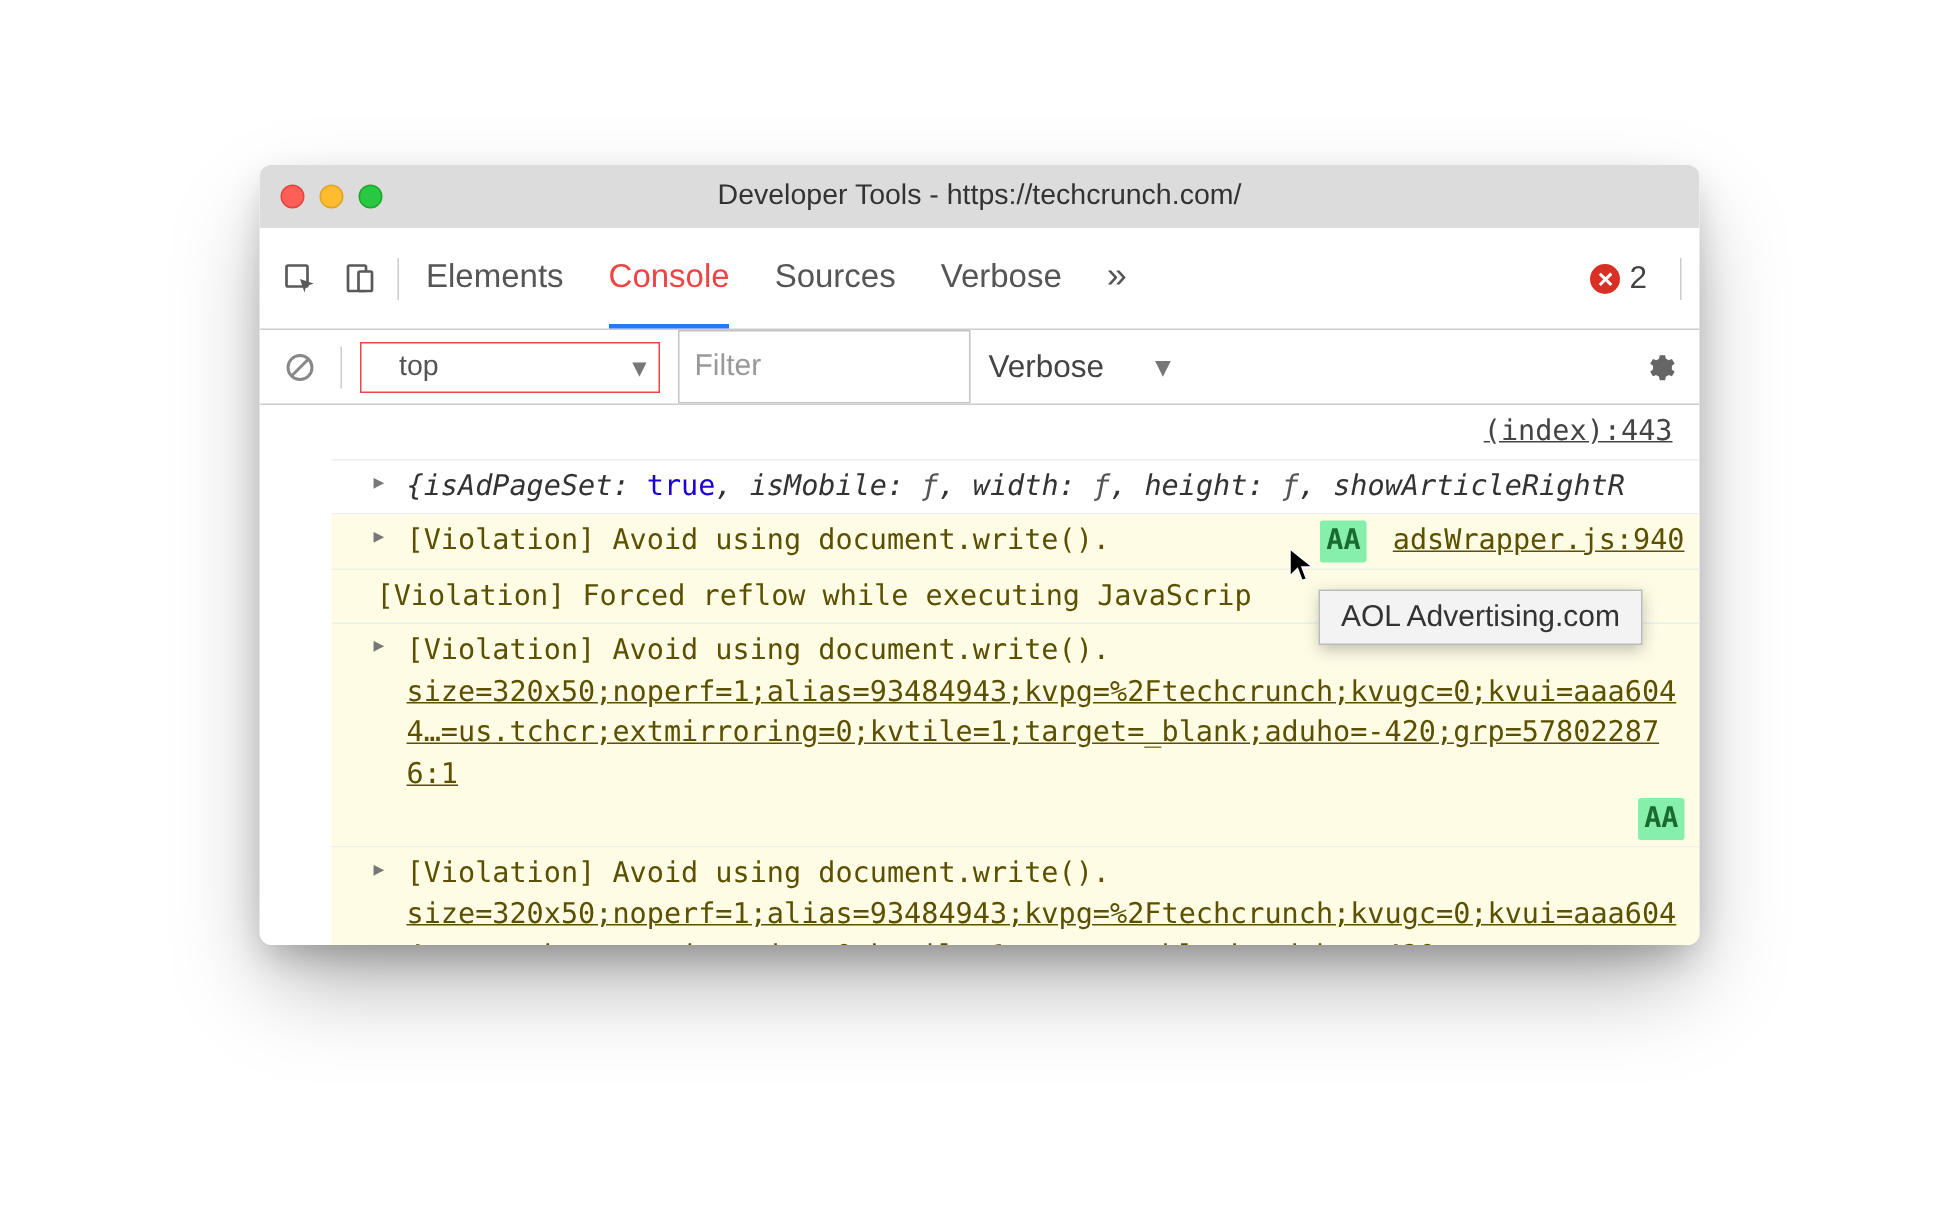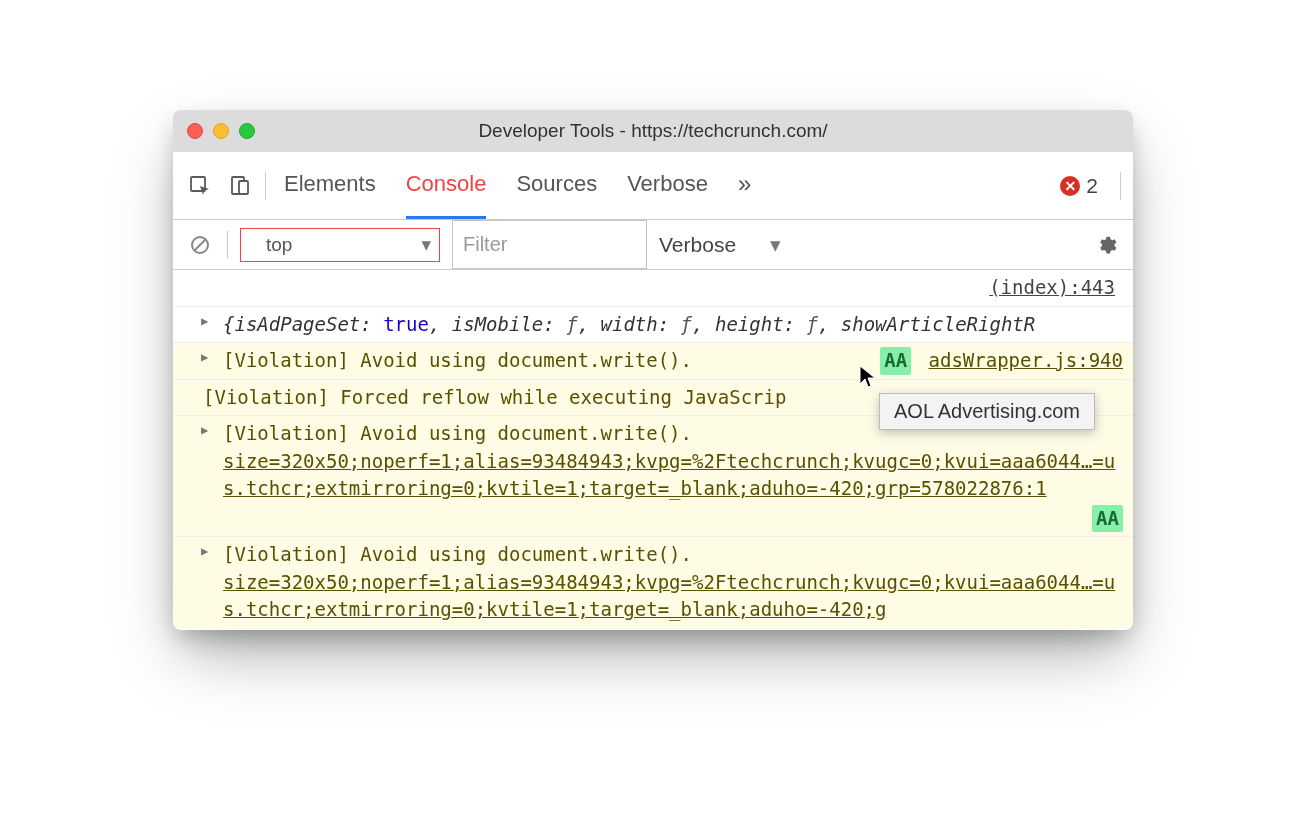--- a/index.html
+++ b/index.html
@@ -124,20 +124,21 @@
     font-size: 21px;
     color: #444;
   }
   .gear { color: #666; }
   .console {
     flex: 1;
     overflow: hidden;
     font-family: Menlo, Consolas, monospace;
     font-size: 19px;
     line-height: 1.45;
+    padding-left: 48px;
   }
   .row {
     border-bottom: 1px solid #eee;
     padding: 4px 10px 4px 30px;
     position: relative;
     word-break: break-all;
   }
   .sourcelink {
     float: right;
     color: #444;

